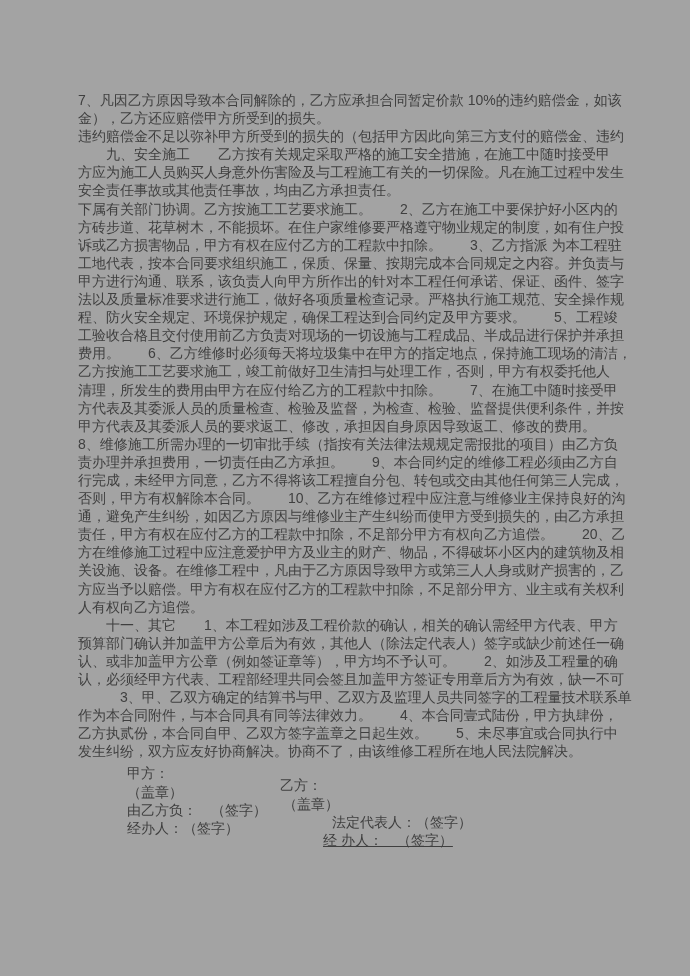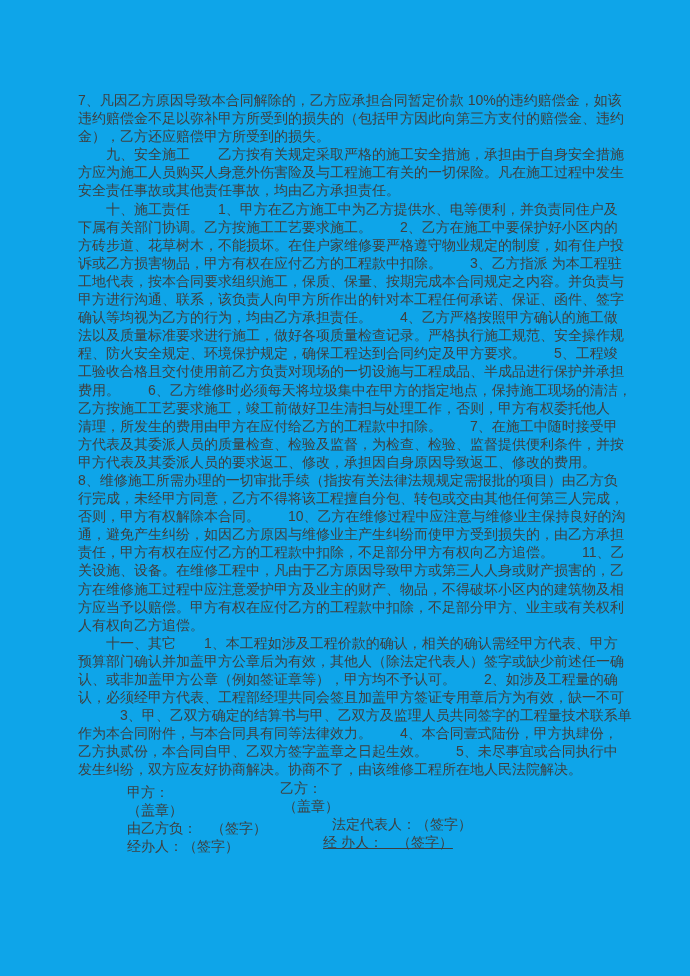--- a/index.html
+++ b/index.html
@@ -4,21 +4,21 @@
 <style>
   html, body {
     margin: 0;
     padding: 0;
     background: #ffffff;
   }
   .page {
     position: relative;
     width: 690px;
     height: 976px;
-    background: #0ea5e9;
+    background: #a3a3a3;
     overflow: hidden;
     font-family: "Liberation Sans", "DejaVu Sans", sans-serif;
     color: #3f3f3f;
   }
   .doc {
     position: absolute;
     left: 78px;
     top: 91px;
     width: 534px;
     font-size: 14px;
@@ -37,61 +37,60 @@
     height: 18.1px;
     white-space: pre;
   }
   .sig-left {
     position: absolute;
     left: 49px;
     top: 4px;
   }
   .sig-right {
     position: absolute;
-    top: 0;
+    top: 16px;
   }
   .sig-row:nth-child(1) .sig-right { left: 202px; }
   .sig-row:nth-child(2) .sig-right { left: 205px; }
   .sig-row:nth-child(3) .sig-right { left: 254px; }
   .sig-row:nth-child(4) .sig-right { left: 245px; text-decoration: underline; }
 </style>
 </head>
 <body>
 
 <div class="page">
   <div class="doc">
     <div id="body-lines">
         <div class="line">7、凡因乙方原因导致本合同解除的，乙方应承担合同暂定价款 10%的违约赔偿金，如该</div>
+        <div class="line">金），乙方还应赔偿甲方所受到的损失。</div>
         <div class="line">违约赔偿金不足以弥补甲方所受到的损失的（包括甲方因此向第三方支付的赔偿金、违约</div>
-        <div class="line">金），乙方还应赔偿甲方所受到的损失。</div>
-        <div class="line">　　九、安全施工　　乙方按有关规定采取严格的施工安全措施，承担由于自身安全措施</div>
+        <div class="line">　　九、安全施工　　乙方按有关规定采取严格的施工安全措施，在施工中随时接受甲</div>
         <div class="line">方应为施工人员购买人身意外伤害险及与工程施工有关的一切保险。凡在施工过程中发生</div>
         <div class="line">安全责任事故或其他责任事故，均由乙方承担责任。</div>
-        <div class="line">　　十、施工责任　　1、甲方在乙方施工中为乙方提供水、电等便利，并负责同住户及</div>
         <div class="line">下属有关部门协调。乙方按施工工艺要求施工。　　2、乙方在施工中要保护好小区内的</div>
         <div class="line">方砖步道、花草树木，不能损坏。在住户家维修要严格遵守物业规定的制度，如有住户投</div>
         <div class="line">诉或乙方损害物品，甲方有权在应付乙方的工程款中扣除。　　3、乙方指派 为本工程驻</div>
         <div class="line">工地代表，按本合同要求组织施工，保质、保量、按期完成本合同规定之内容。并负责与</div>
         <div class="line">甲方进行沟通、联系，该负责人向甲方所作出的针对本工程任何承诺、保证、函件、签字</div>
-        <div class="line">确认等均视为乙方的行为，均由乙方承担责任。　　4、乙方严格按照甲方确认的施工做</div>
         <div class="line">法以及质量标准要求进行施工，做好各项质量检查记录。严格执行施工规范、安全操作规</div>
         <div class="line">程、防火安全规定、环境保护规定，确保工程达到合同约定及甲方要求。　　5、工程竣</div>
         <div class="line">工验收合格且交付使用前乙方负责对现场的一切设施与工程成品、半成品进行保护并承担</div>
         <div class="line">费用。　　6、乙方维修时必须每天将垃圾集中在甲方的指定地点，保持施工现场的清洁，</div>
         <div class="line">乙方按施工工艺要求施工，竣工前做好卫生清扫与处理工作，否则，甲方有权委托他人</div>
         <div class="line">清理，所发生的费用由甲方在应付给乙方的工程款中扣除。　　7、在施工中随时接受甲</div>
         <div class="line">方代表及其委派人员的质量检查、检验及监督，为检查、检验、监督提供便利条件，并按</div>
         <div class="line">甲方代表及其委派人员的要求返工、修改，承担因自身原因导致返工、修改的费用。</div>
         <div class="line">8、维修施工所需办理的一切审批手续（指按有关法律法规规定需报批的项目）由乙方负</div>
+        <div class="line">责办理并承担费用，一切责任由乙方承担。　　9、本合同约定的维修工程必须由乙方自</div>
         <div class="line">行完成，未经甲方同意，乙方不得将该工程擅自分包、转包或交由其他任何第三人完成，</div>
         <div class="line">否则，甲方有权解除本合同。　　10、乙方在维修过程中应注意与维修业主保持良好的沟</div>
         <div class="line">通，避免产生纠纷，如因乙方原因与维修业主产生纠纷而使甲方受到损失的，由乙方承担</div>
-        <div class="line">责任，甲方有权在应付乙方的工程款中扣除，不足部分甲方有权向乙方追偿。　　11、乙</div>
+        <div class="line">责任，甲方有权在应付乙方的工程款中扣除，不足部分甲方有权向乙方追偿。　　20、乙</div>
+        <div class="line">方在维修施工过程中应注意爱护甲方及业主的财产、物品，不得破坏小区内的建筑物及相</div>
         <div class="line">关设施、设备。在维修工程中，凡由于乙方原因导致甲方或第三人人身或财产损害的，乙</div>
-        <div class="line">方在维修施工过程中应注意爱护甲方及业主的财产、物品，不得破坏小区内的建筑物及相</div>
         <div class="line">方应当予以赔偿。甲方有权在应付乙方的工程款中扣除，不足部分甲方、业主或有关权利</div>
         <div class="line">人有权向乙方追偿。</div>
         <div class="line">　　十一、其它　　1、本工程如涉及工程价款的确认，相关的确认需经甲方代表、甲方</div>
         <div class="line">预算部门确认并加盖甲方公章后为有效，其他人（除法定代表人）签字或缺少前述任一确</div>
         <div class="line">认、或非加盖甲方公章（例如签证章等），甲方均不予认可。　　2、如涉及工程量的确</div>
         <div class="line">认，必须经甲方代表、工程部经理共同会签且加盖甲方签证专用章后方为有效，缺一不可</div>
         <div class="line">　　　3、甲、乙双方确定的结算书与甲、乙双方及监理人员共同签字的工程量技术联系单</div>
         <div class="line">作为本合同附件，与本合同具有同等法律效力。　　4、本合同壹式陆份，甲方执肆份，</div>
         <div class="line">乙方执贰份，本合同自甲、乙双方签字盖章之日起生效。　　5、未尽事宜或合同执行中</div>
         <div class="line">发生纠纷，双方应友好协商解决。协商不了，由该维修工程所在地人民法院解决。</div>

